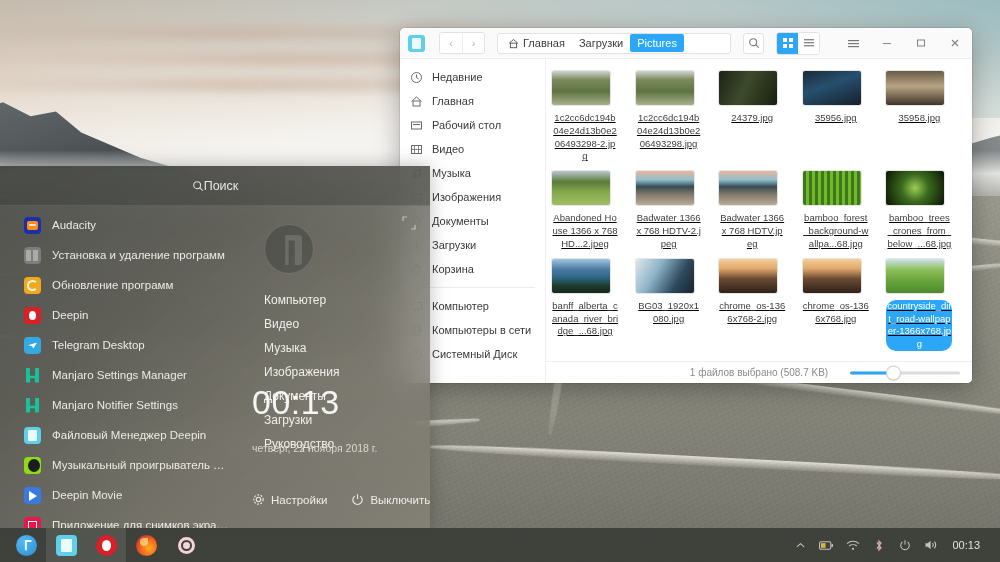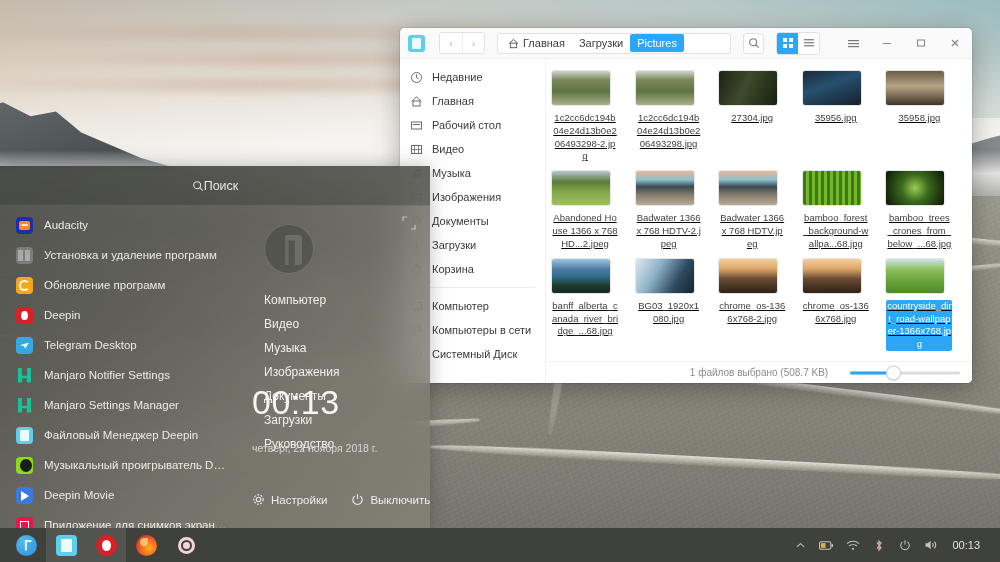--- a/index.html
+++ b/index.html
@@ -76,21 +76,21 @@
   .sm-search {
     height: 40px; display:flex; align-items:center; justify-content:center; gap:0;
     border-bottom: 1px solid rgba(255,255,255,.10);
     background: rgba(40,42,40,.30);
   }
   .sm-search .lbl { font-size: 12.5px; color:#e6e6e6; }
   .sm-body { display:flex; height: 322px; }
   .sm-apps { width: 240px; padding-top: 4px; }
   .sm-item {
     display:flex; align-items:center; gap:11px;
-    height: 30px; padding: 0 10px 0 16px;
+    height: 30px; padding: 0 10px 0 24px;
     font-size: 11.5px; color:#eceae6; white-space:nowrap;
     overflow:hidden;
   }
   .sm-item .ico { width:17px; height:17px; flex:0 0 17px; border-radius:4px; position:relative; }
   .sm-item .txt { overflow:hidden; text-overflow:ellipsis; }
 
   
   .ic-audacity { background:#1b2fa8; }
   .ic-audacity::after{content:"";position:absolute;left:3px;top:4px;width:11px;height:9px;background:#ff8c1a;border-radius:2px;}
   .ic-audacity::before{content:"";position:absolute;left:5px;top:7px;width:7px;height:2px;background:#f2e9dc;z-index:2;border-radius:1px;}
@@ -176,21 +176,21 @@
   .fm-sidebar { width: 146px; background:#fff; border-right:1px solid #f0f0f0; padding-top:6px; }
   .fm-side-item { display:flex; align-items:center; gap:9px; height:24px; padding:0 10px; font-size:11px; color:#3a3a3a; }
   .fm-side-sep { height:1px; background:#ececec; margin:6px 10px; }
   .fm-side-ico { width:13px; height:13px; flex:0 0 13px; color:#6b6b6b; }
 
   .fm-main { flex:1; position:relative; overflow:hidden; background:#fff; }
   .fm-grid { display:grid; grid-template-columns: repeat(5, 1fr); padding: 6px 4px 0 4px; }
   .fm-cell { display:flex; flex-direction:column; align-items:flex-start; padding: 6px 2px 2px; text-decoration: underline; }
   .thumb { width:58px; height:34px; border-radius:2px; box-shadow:0 0 0 1px rgba(0,0,0,.10); overflow:hidden; position:relative; }
   .fm-name { margin-top:7px; font-size:9.5px; line-height:1.35; color:#3d3d3d; text-align:center; width:66px; word-break:break-all; }
-  .fm-cell.selected .fm-name { background:#2ca7f8; color:#fff; border-radius:2px; }
+  .fm-cell.selected .fm-name { background:#2ca7f8; color:#fff; border-radius:10px; }
 
   .fm-status {
     position:absolute; left:0; right:0; bottom:0; height:22px;
     background:rgba(255,255,255,.96); border-top:1px solid #f0f0f0;
     display:flex; align-items:center; justify-content:center; gap:0;
   }
   .fm-status-text { font-size:10px; color:#8b8b8b; }
   .fm-slider { position:absolute; right:12px; top:50%; transform:translateY(-50%); width:110px; height:3px; background:#dcdcdc; border-radius:2px; }
   .fm-slider .fill { position:absolute; left:0; top:0; height:3px; width:37%; background:#2ca7f8; border-radius:2px; }
   .fm-slider .knob { position:absolute; left:34%; top:-5px; width:13px; height:13px; border-radius:50%; background:#fff; box-shadow:0 0 0 1px #cfcfcf, 0 1px 2px rgba(0,0,0,.22); }
@@ -422,21 +422,21 @@
         <div class="fm-cell">
           <div class="thumb" style="background:linear-gradient(to bottom,#cfd4cf 0%,#7b8a5c 26%,#5e7441 60%,#a9b08a 100%);"></div>
           <div class="fm-name">1c2cc6dc194b04e24d13b0e206493298-2.jpg</div>
         </div>
         <div class="fm-cell">
           <div class="thumb" style="background:linear-gradient(to bottom,#cfd4cf 0%,#7b8a5c 26%,#5e7441 60%,#a9b08a 100%);"></div>
           <div class="fm-name">1c2cc6dc194b04e24d13b0e206493298.jpg</div>
         </div>
         <div class="fm-cell">
           <div class="thumb" style="background:linear-gradient(115deg,#1d2216 0%,#3e4a2c 45%,#17200f 100%);"></div>
-          <div class="fm-name">27304.jpg</div>
+          <div class="fm-name">24379.jpg</div>
         </div>
         <div class="fm-cell">
           <div class="thumb" style="background:linear-gradient(160deg,#1b2a3d 0%,#27506e 42%,#15202c 100%);"></div>
           <div class="fm-name">35956.jpg</div>
         </div>
         <div class="fm-cell">
           <div class="thumb" style="background:linear-gradient(to bottom,#6a5c48 0%,#b8a384 45%,#3e3528 100%);"></div>
           <div class="fm-name">35958.jpg</div>
         </div>
 
@@ -520,25 +520,25 @@
       <div class="sm-item">
         <span class="ico ic-opera"></span>
         <span class="txt">Deepin</span>
       </div>
       <div class="sm-item">
         <span class="ico ic-telegram"></span>
         <span class="txt">Telegram Desktop</span>
       </div>
       <div class="sm-item">
         <span class="ico ic-manjaro"></span>
+        <span class="txt">Manjaro Settings Manager</span>
+      </div>
+      <div class="sm-item">
+        <span class="ico ic-manjaro"></span>
         <span class="txt">Manjaro Notifier Settings</span>
-      </div>
-      <div class="sm-item">
-        <span class="ico ic-manjaro"></span>
-        <span class="txt">Manjaro Settings Manager</span>
       </div>
       <div class="sm-item">
         <span class="ico ic-deepinfm"></span>
         <span class="txt">Файловый Менеджер Deepin</span>
       </div>
       <div class="sm-item">
         <span class="ico ic-deepinmusic"></span>
         <span class="txt">Музыкальный проигрыватель Deepin</span>
       </div>
       <div class="sm-item">

